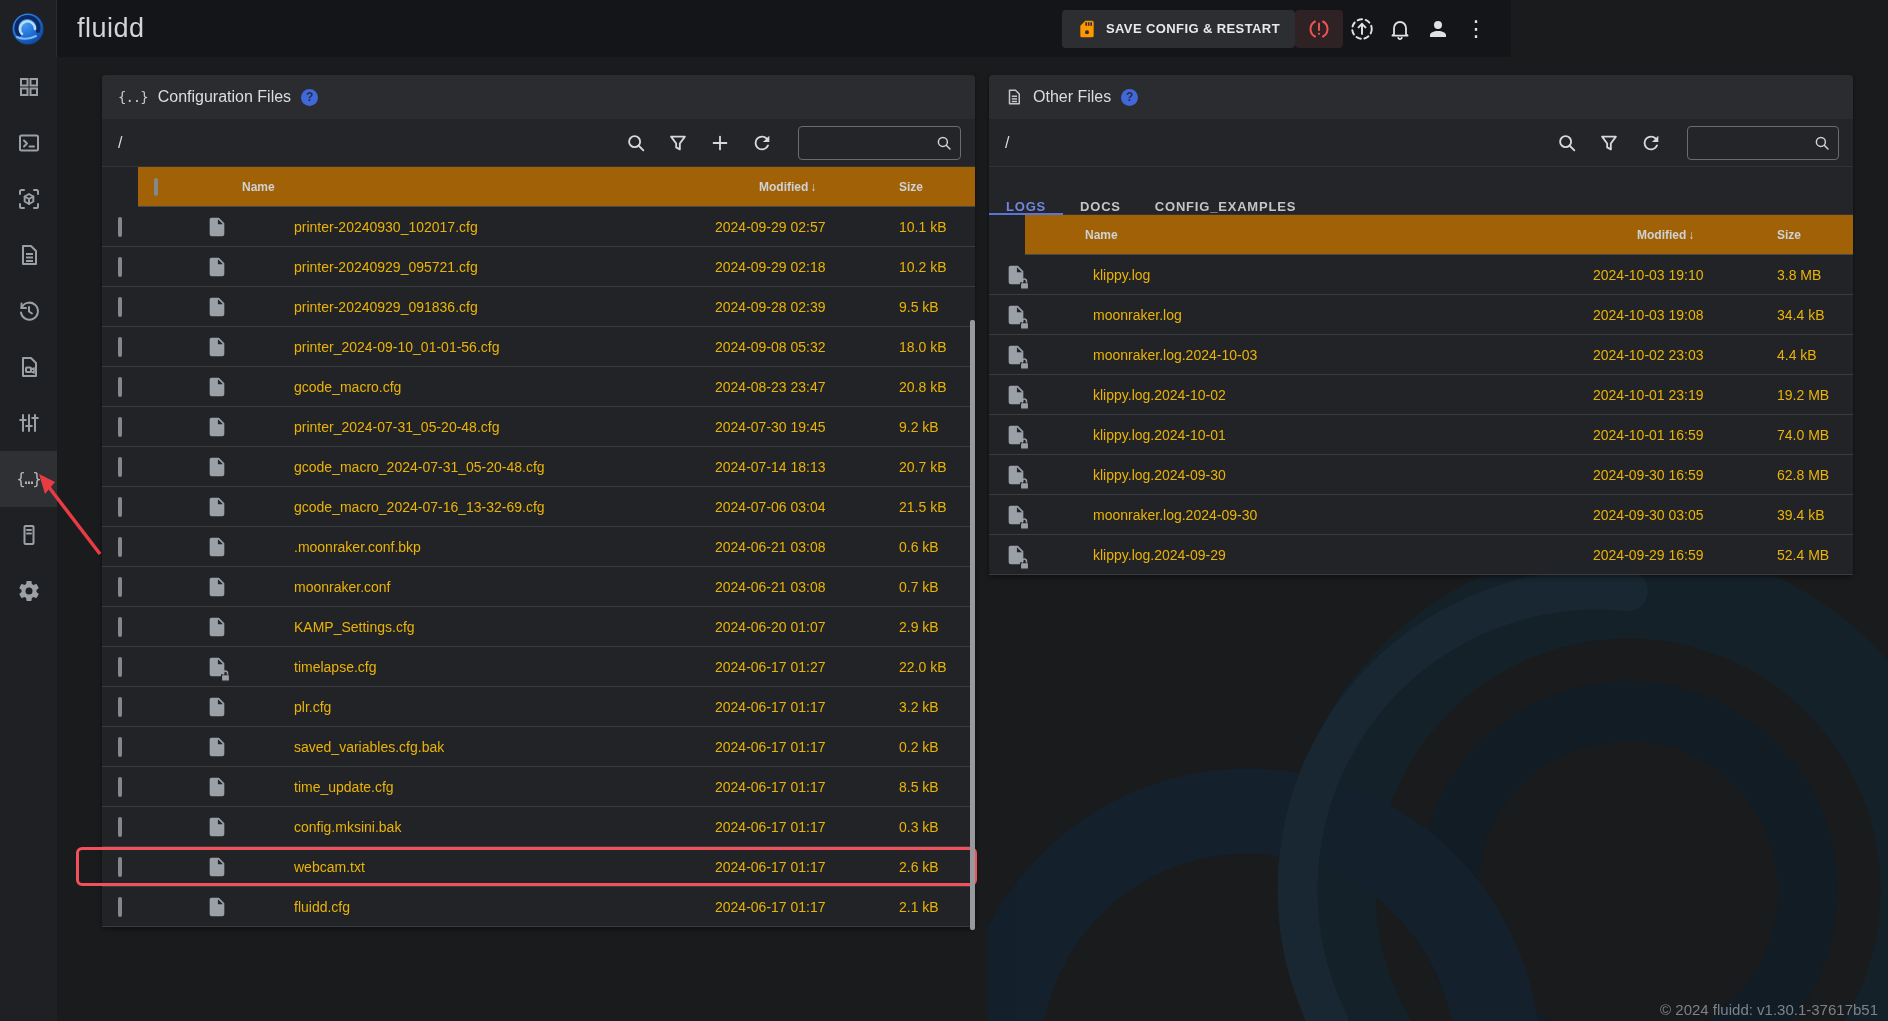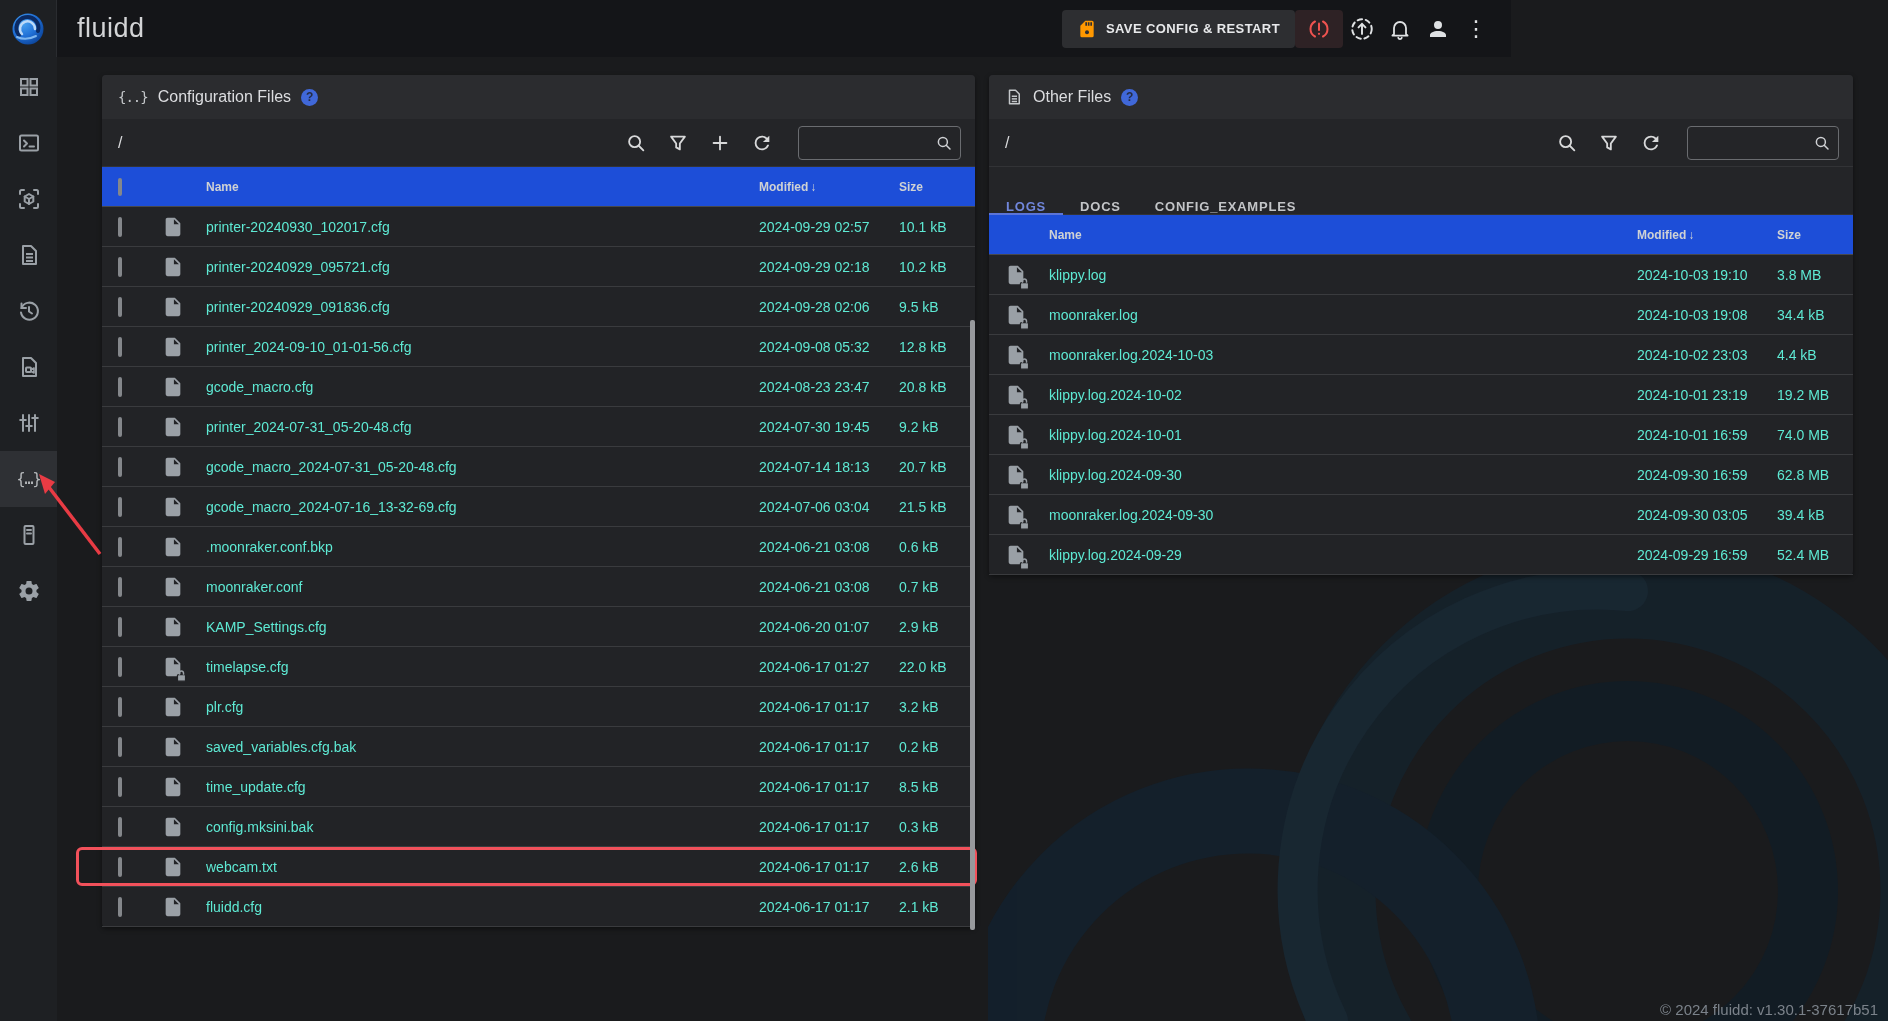--- a/index.html
+++ b/index.html
@@ -90,24 +90,24 @@
   
   .tabs { height:48px; background:#242528; display:flex; align-items:flex-end; border-bottom:1px solid #323336; }
   .tab {
     position:relative; display:flex; align-items:center; padding:0 17px;
     font-size:13px; font-weight:700; letter-spacing:.8px; color:#c3c5c8; cursor:pointer;
   }
   .tab.active { color:#7187dc; }
   .tab.active::after { content:""; position:absolute; left:0; right:0; bottom:-1px; height:2px; background:#5b74d8; }
 
   
-  .thead { background:#1d4ed8; border-bottom:1px solid #47484b; font-size:12px; font-weight:700; color:#cfd2d4; }
+  .thead { background:#a16207; border-bottom:1px solid #47484b; font-size:12px; font-weight:700; color:#cfd2d4;margin-left:36px; }
   .cfg-grid { display:grid; grid-template-columns:44px 44px 1fr 140px 64px; align-items:center; height:40px; padding:0 12px 0 16px; }
   .oth-grid { display:grid; grid-template-columns:44px 1fr 140px 64px; align-items:center; height:40px; padding:0 12px 0 16px; }
-  .rows .row { border-bottom:1px solid #3a3b3e; cursor:pointer; position:relative; font-size:14px; color:#5eead4; }
+  .rows .row { border-bottom:1px solid #3a3b3e; cursor:pointer; position:relative; font-size:14px; color:#eab308;gap:44px; }
   .rows .row:last-child { border-bottom:1px solid #3a3b3e; }
   .cell-mod, .cell-size, .h-mod, .h-size { font-size:14px; }
   .h-mod, .h-size, .h-name { font-size:12px; }
   .sort-arrow { font-size:12px; margin-left:2px; color:#cfd2d4; }
 
   .checkbox {
     width:18px; height:18px; border:2px solid #84878b; border-radius:2px; background:transparent; cursor:pointer;
   }
   .file-ico { position:relative; width:22px; height:24px; }
   .lock-badge { position:absolute; right:-4px; bottom:-3px; display:none; }
@@ -361,35 +361,35 @@
 
       <div class="row cfg-grid">
         <span><span class="checkbox"></span></span>
         <span class="file-ico">
           <svg width="22" height="24" viewBox="0 0 24 24">
             <path fill="#9aa0a6" d="M13,9V3.5L18.5,9M6,2C4.89,2 4,2.89 4,4V20A2,2 0 0,0 6,22H18A2,2 0 0,0 20,20V8L14,2H6Z"></path>
           </svg>
 
         </span>
         <span class="cell-name">printer-20240929_091836.cfg</span>
-        <span class="cell-mod">2024-09-28 02:06</span>
+        <span class="cell-mod">2024-09-28 02:39</span>
         <span class="cell-size">9.5 kB</span>
       </div>
 
       <div class="row cfg-grid">
         <span><span class="checkbox"></span></span>
         <span class="file-ico">
           <svg width="22" height="24" viewBox="0 0 24 24">
             <path fill="#9aa0a6" d="M13,9V3.5L18.5,9M6,2C4.89,2 4,2.89 4,4V20A2,2 0 0,0 6,22H18A2,2 0 0,0 20,20V8L14,2H6Z"></path>
           </svg>
 
         </span>
         <span class="cell-name">printer_2024-09-10_01-01-56.cfg</span>
         <span class="cell-mod">2024-09-08 05:32</span>
-        <span class="cell-size">12.8 kB</span>
+        <span class="cell-size">18.0 kB</span>
       </div>
 
       <div class="row cfg-grid">
         <span><span class="checkbox"></span></span>
         <span class="file-ico">
           <svg width="22" height="24" viewBox="0 0 24 24">
             <path fill="#9aa0a6" d="M13,9V3.5L18.5,9M6,2C4.89,2 4,2.89 4,4V20A2,2 0 0,0 6,22H18A2,2 0 0,0 20,20V8L14,2H6Z"></path>
           </svg>
 
         </span>

